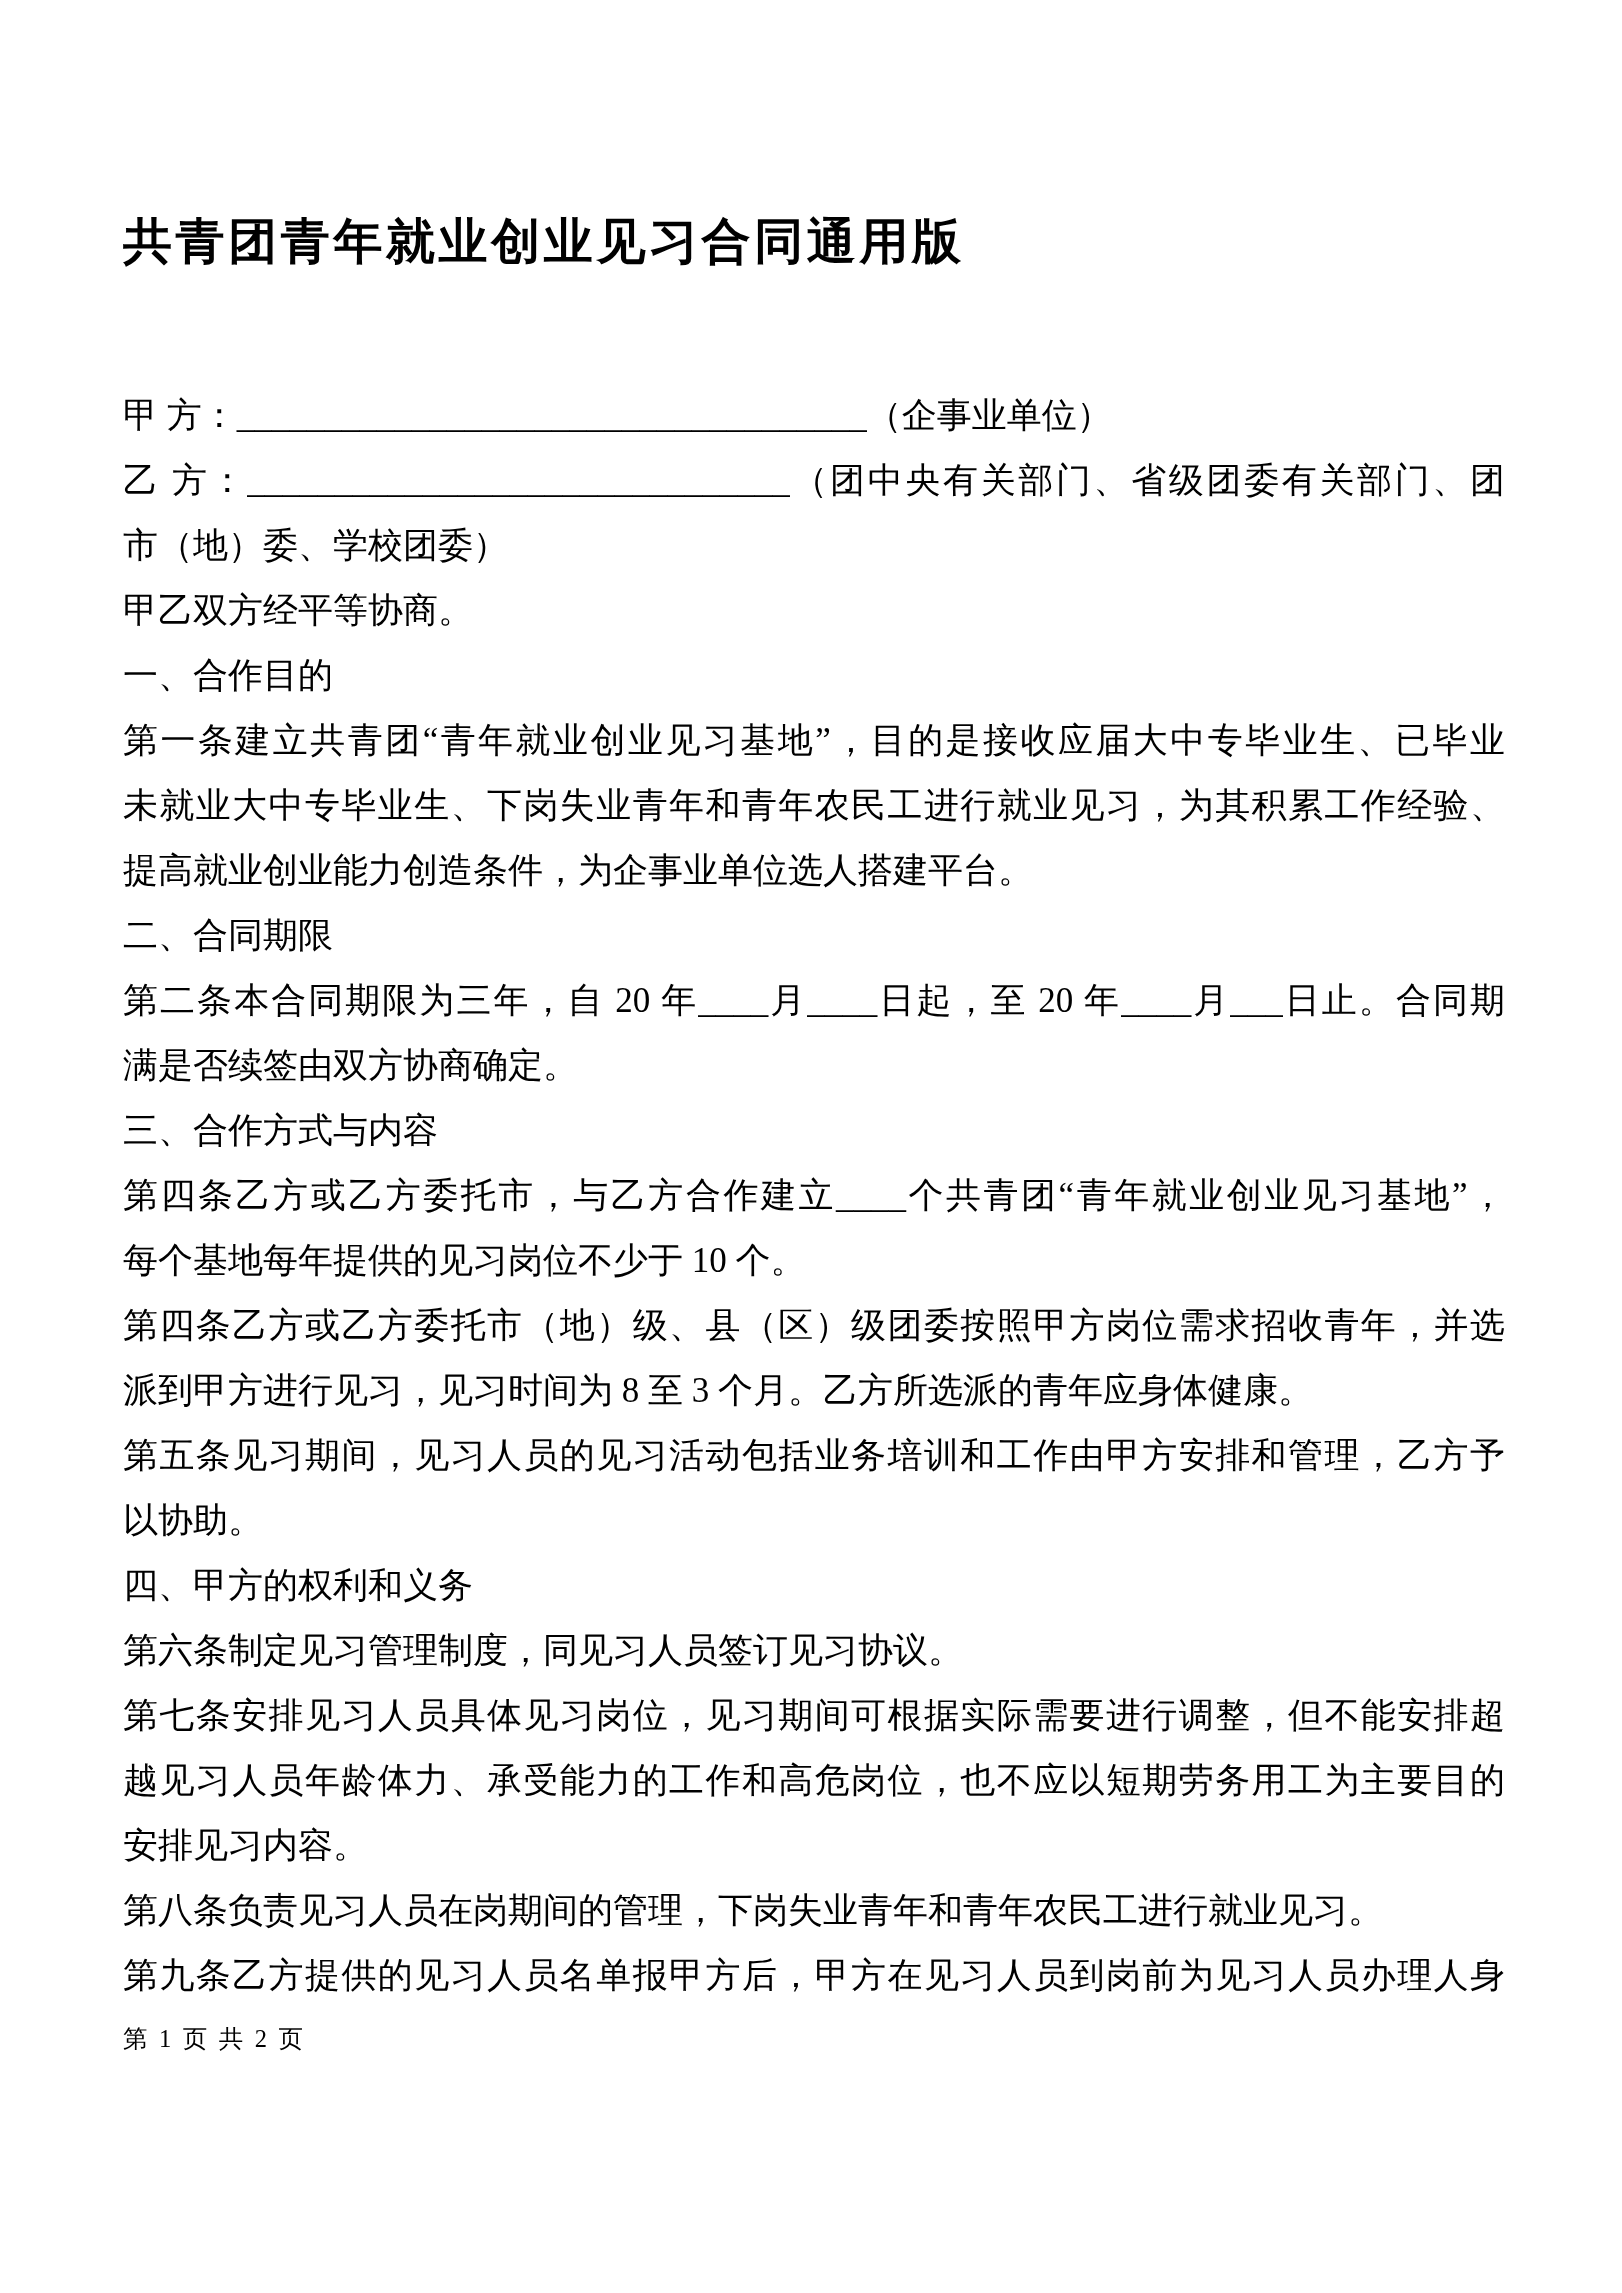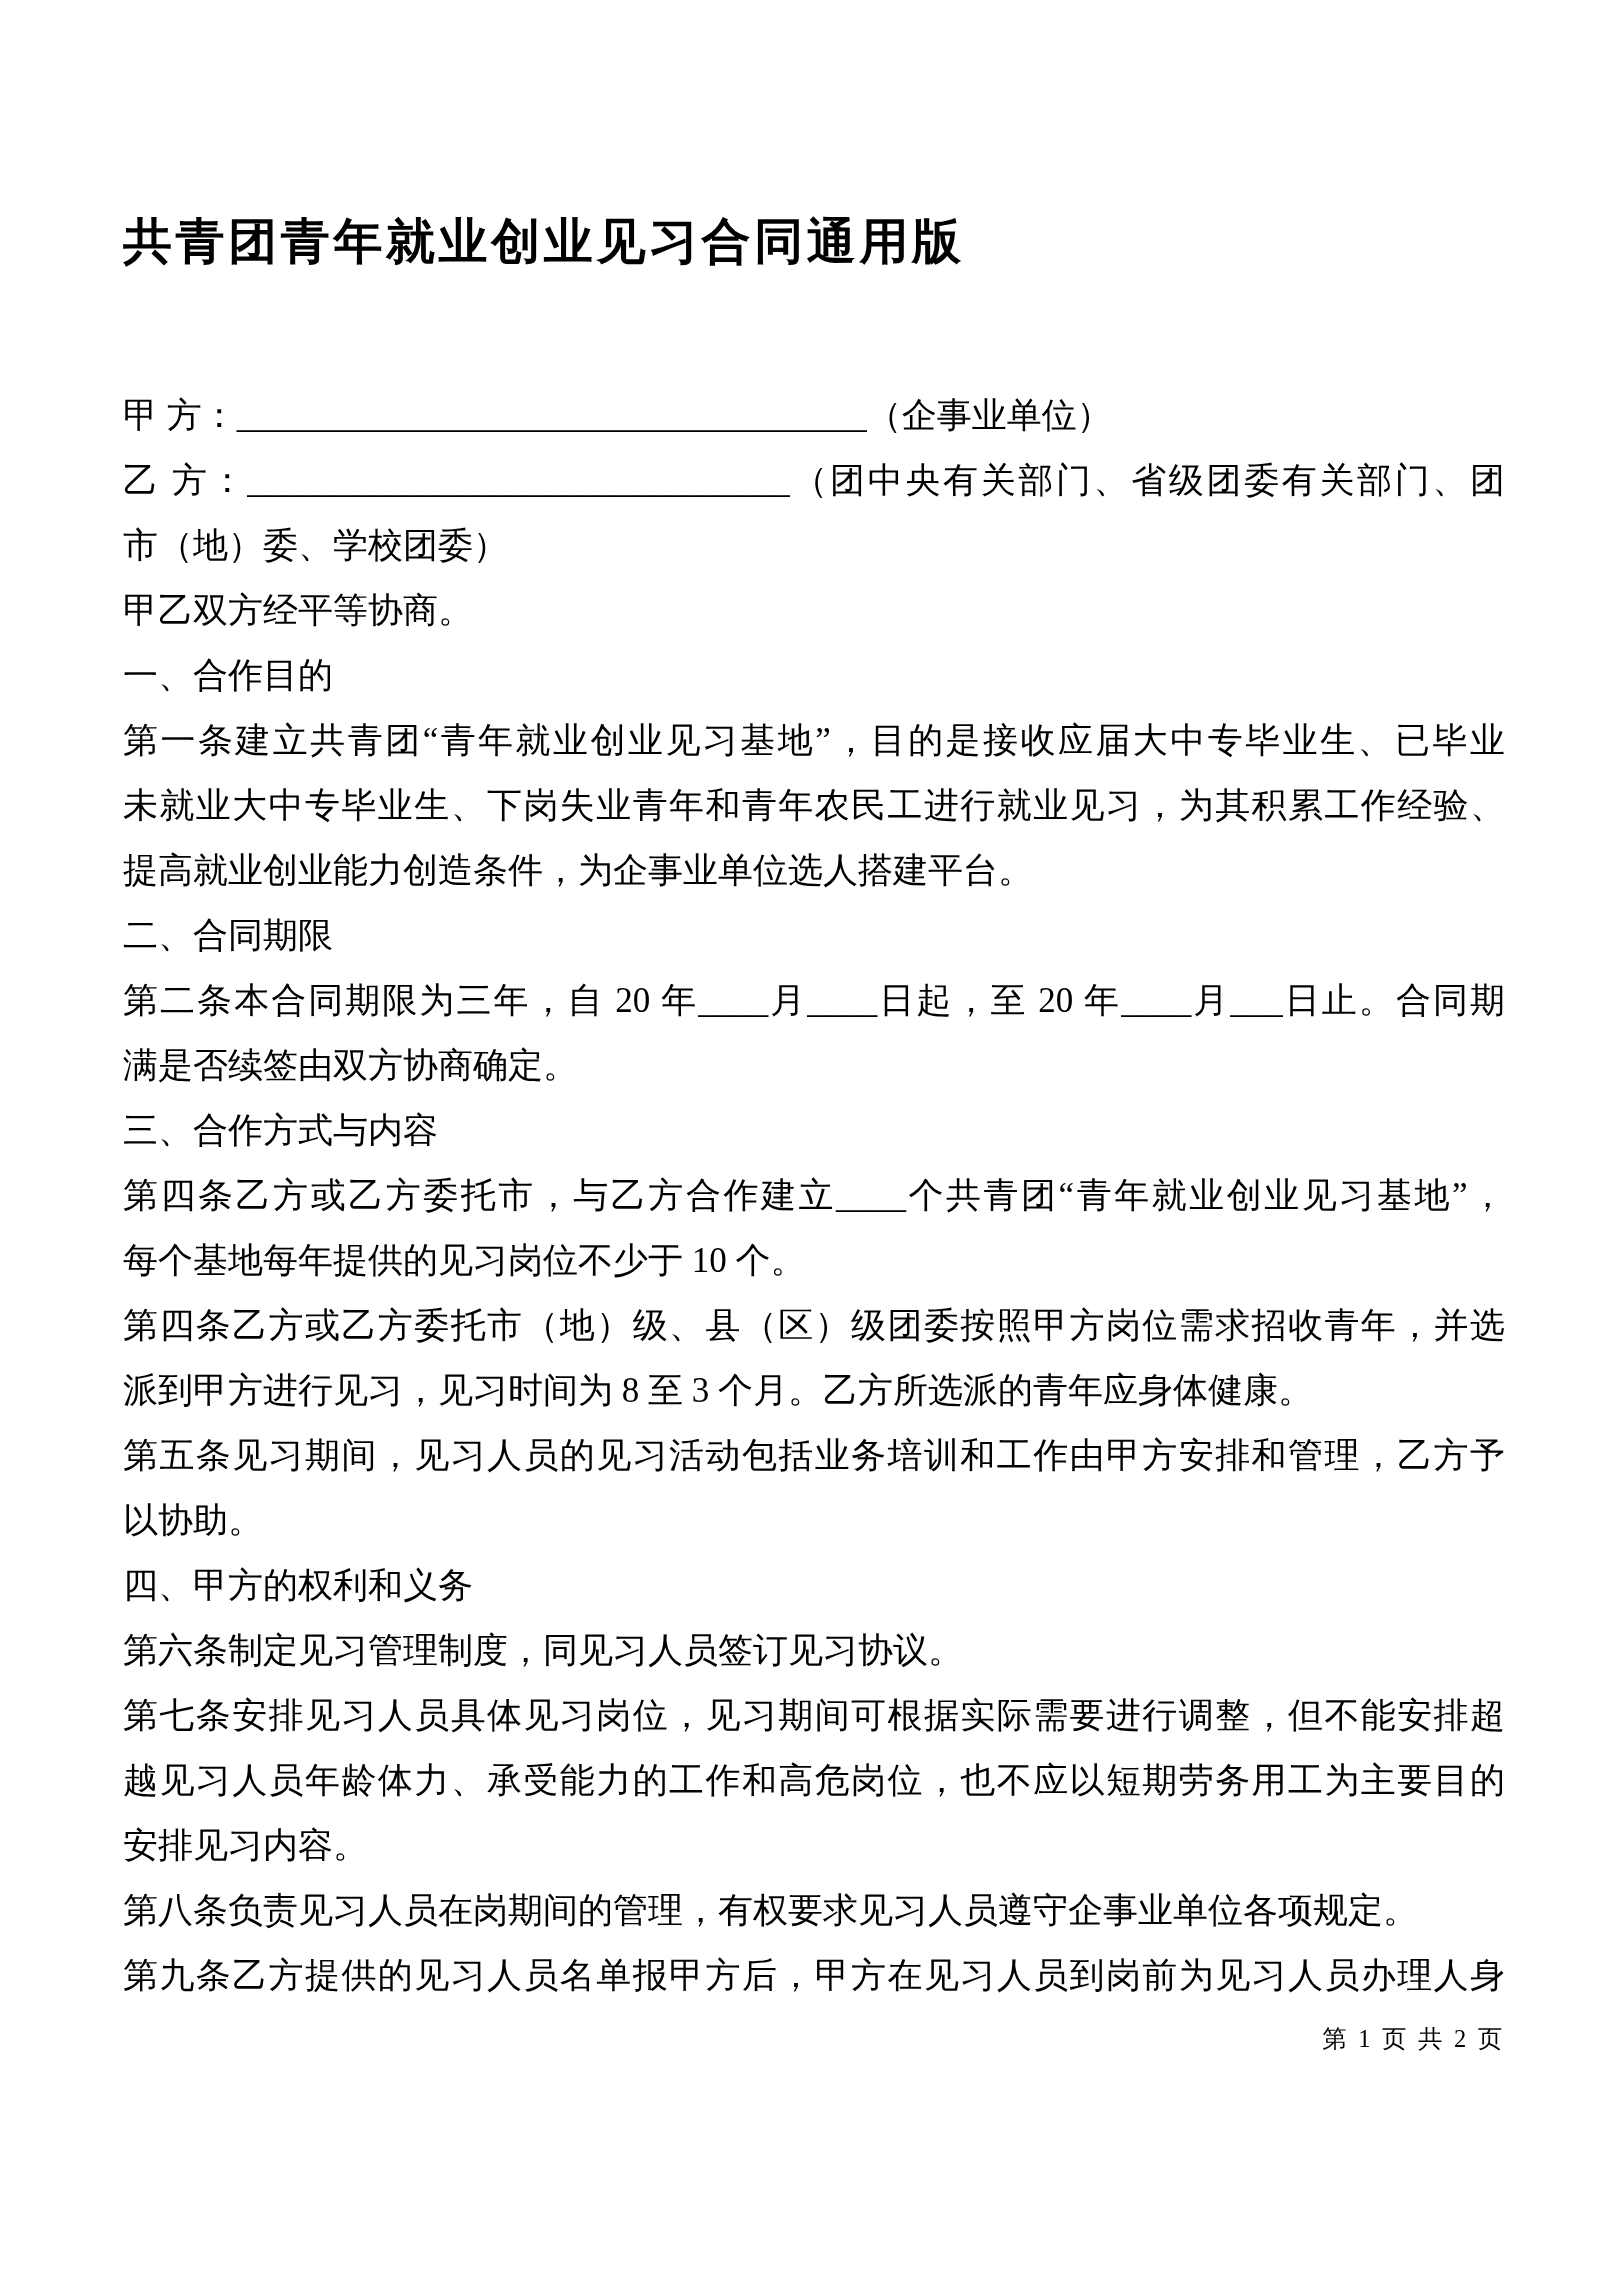--- a/index.html
+++ b/index.html
@@ -38,21 +38,21 @@
     word-break: break-all;
     white-space: pre-wrap;
   }
   .doc-line.full {
     text-align-last: justify;
   }
   .doc-footer {
     margin-top: 12.7px;
     font-size: 24.5px;
     line-height: 36px;
-    text-align: right;
+    text-align: left;
     letter-spacing: 2.7px;
   }
 </style>
 </head>
 <body>
 
 <div class="page">
   <h1 class="doc-title">共青团青年就业创业见习合同通用版</h1>
 
   <div class="doc-body" id="doc-body">
@@ -72,19 +72,19 @@
       <p class="doc-line">每个基地每年提供的见习岗位不少于 10 个。</p>
       <p class="doc-line full">第四条乙方或乙方委托市（地）级、县（区）级团委按照甲方岗位需求招收青年，并选</p>
       <p class="doc-line">派到甲方进行见习，见习时间为 8 至 3 个月。乙方所选派的青年应身体健康。</p>
       <p class="doc-line full">第五条见习期间，见习人员的见习活动包括业务培训和工作由甲方安排和管理，乙方予</p>
       <p class="doc-line">以协助。</p>
       <p class="doc-line">四、甲方的权利和义务</p>
       <p class="doc-line">第六条制定见习管理制度，同见习人员签订见习协议。</p>
       <p class="doc-line full">第七条安排见习人员具体见习岗位，见习期间可根据实际需要进行调整，但不能安排超</p>
       <p class="doc-line full">越见习人员年龄体力、承受能力的工作和高危岗位，也不应以短期劳务用工为主要目的</p>
       <p class="doc-line">安排见习内容。</p>
-      <p class="doc-line">第八条负责见习人员在岗期间的管理，有权要求见习人员遵守企事业单位各项规定。</p>
+      <p class="doc-line">第八条负责见习人员在岗期间的管理，下岗失业青年和青年农民工进行就业见习。</p>
       <p class="doc-line full">第九条乙方提供的见习人员名单报甲方后，甲方在见习人员到岗前为见习人员办理人身</p>
     </div>
 
   <div class="doc-footer">第 1 页 共 2 页</div>
 </div>
 
 
 </body></html>

